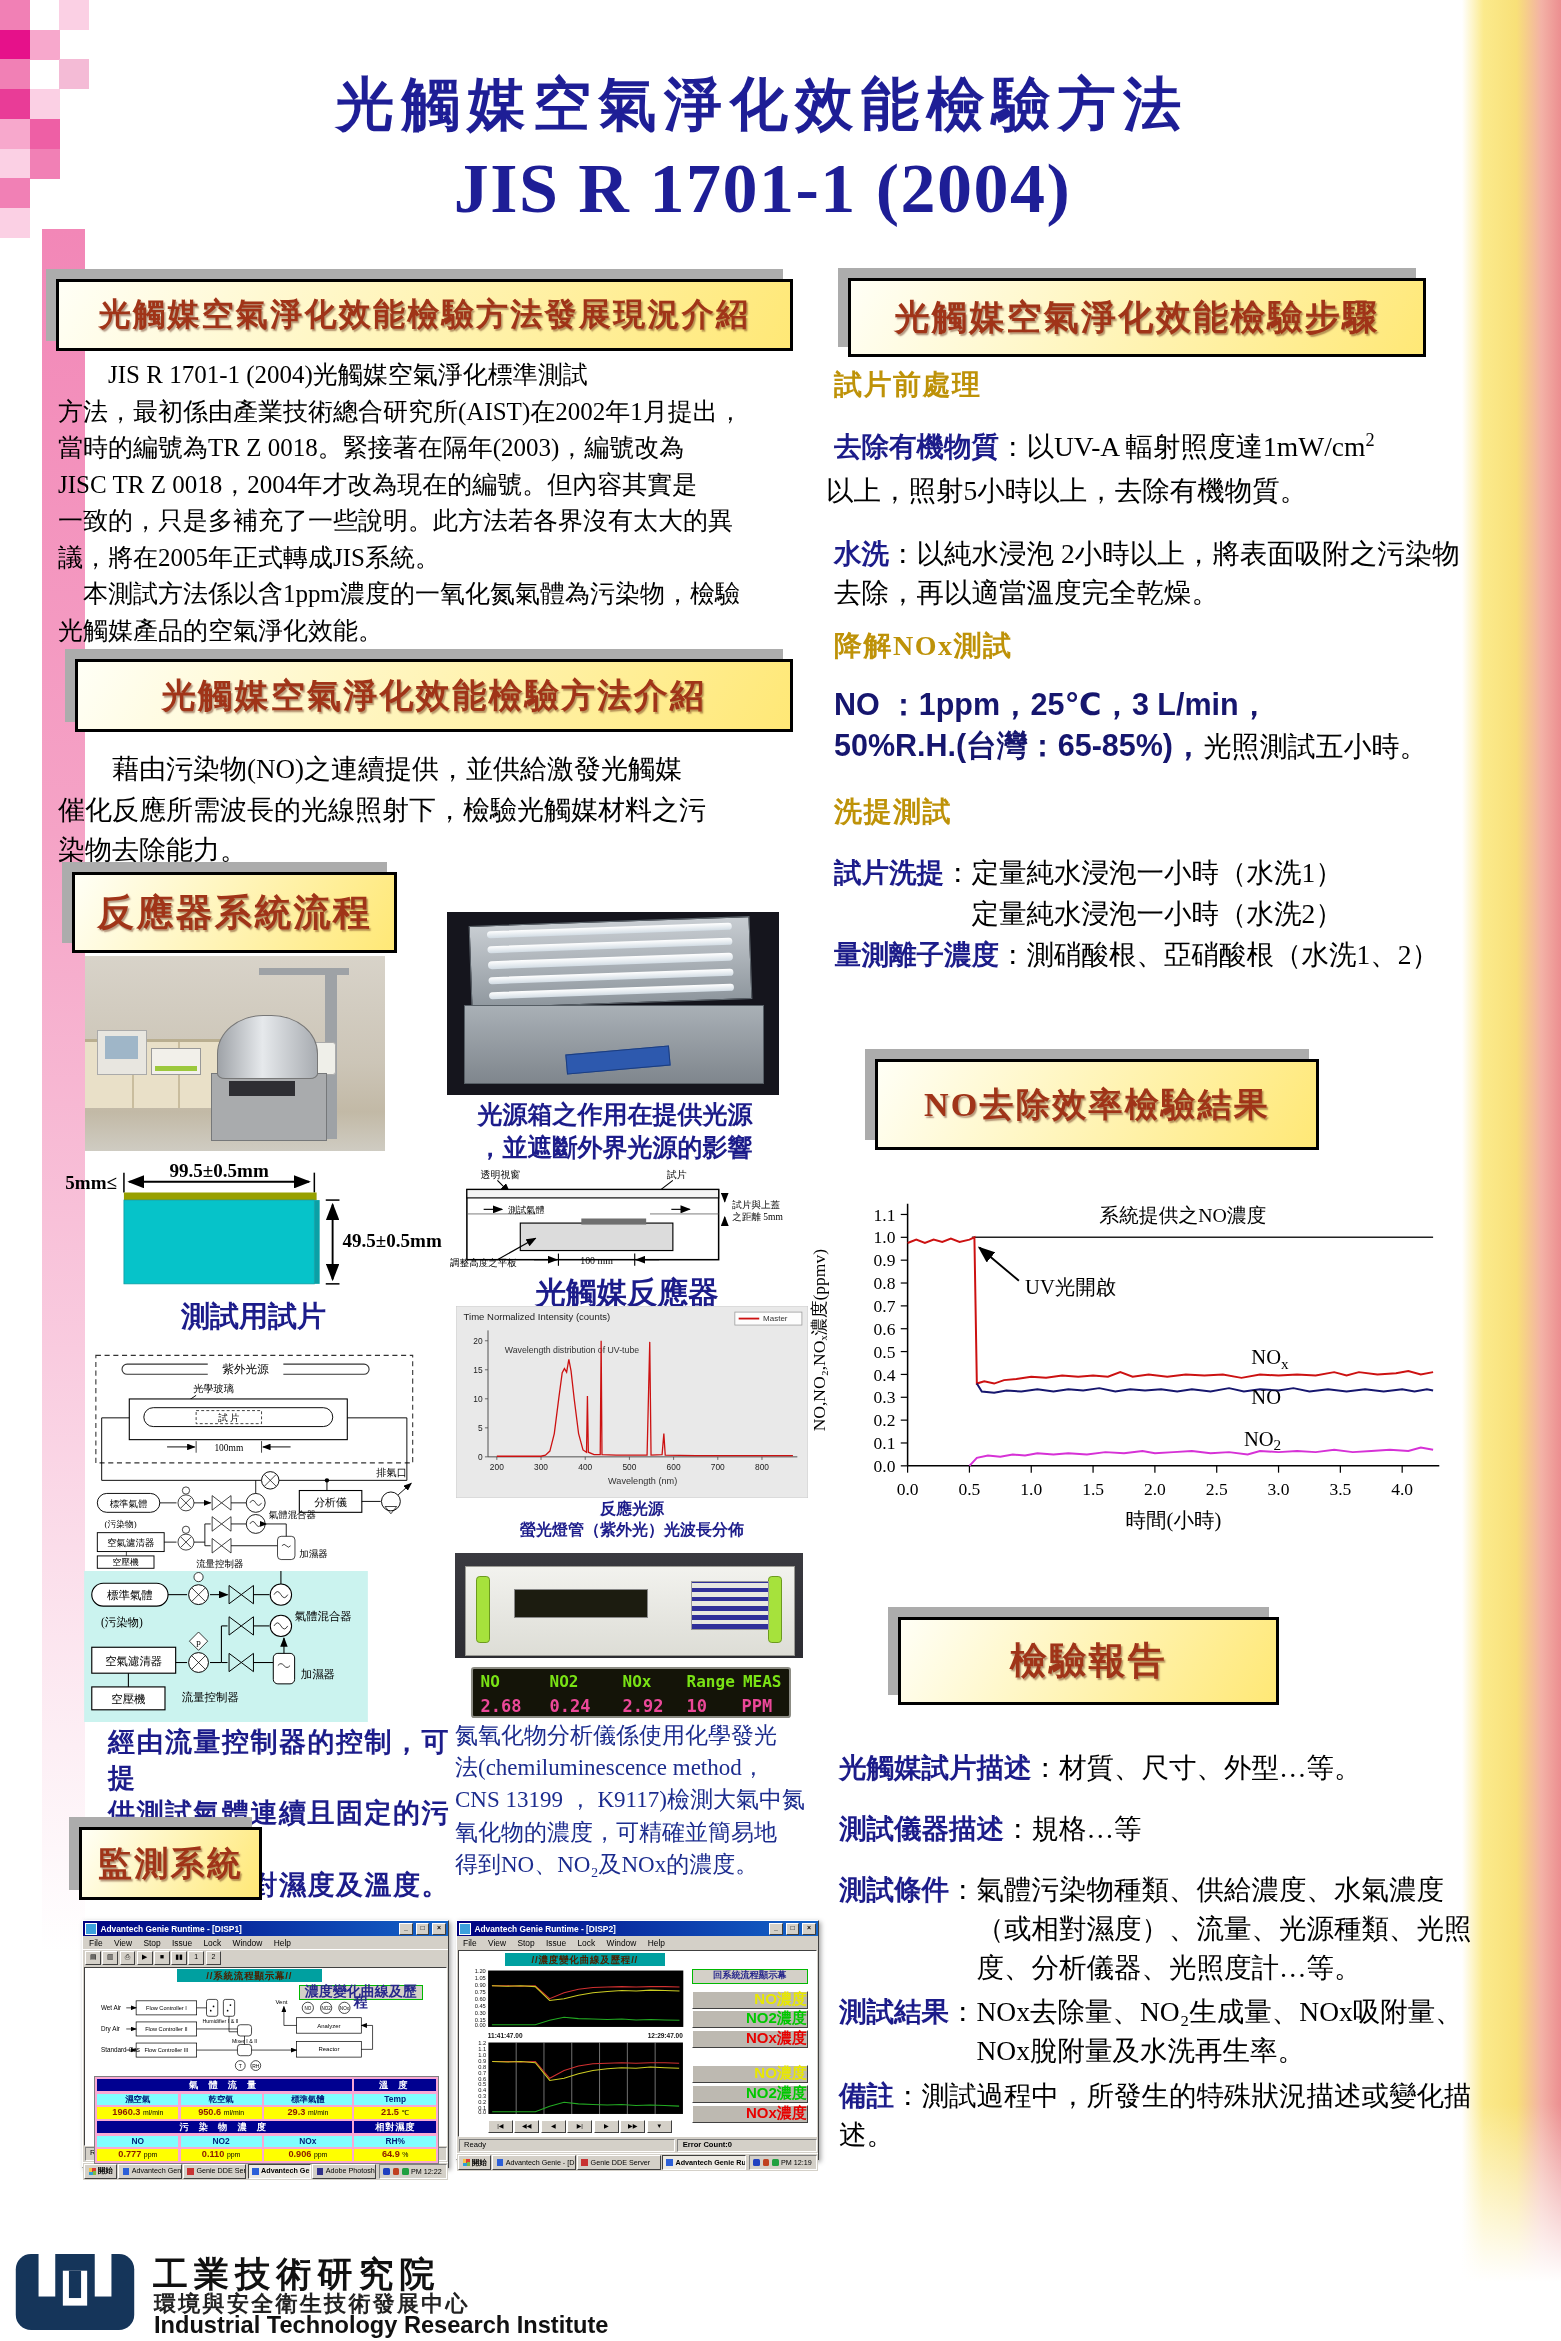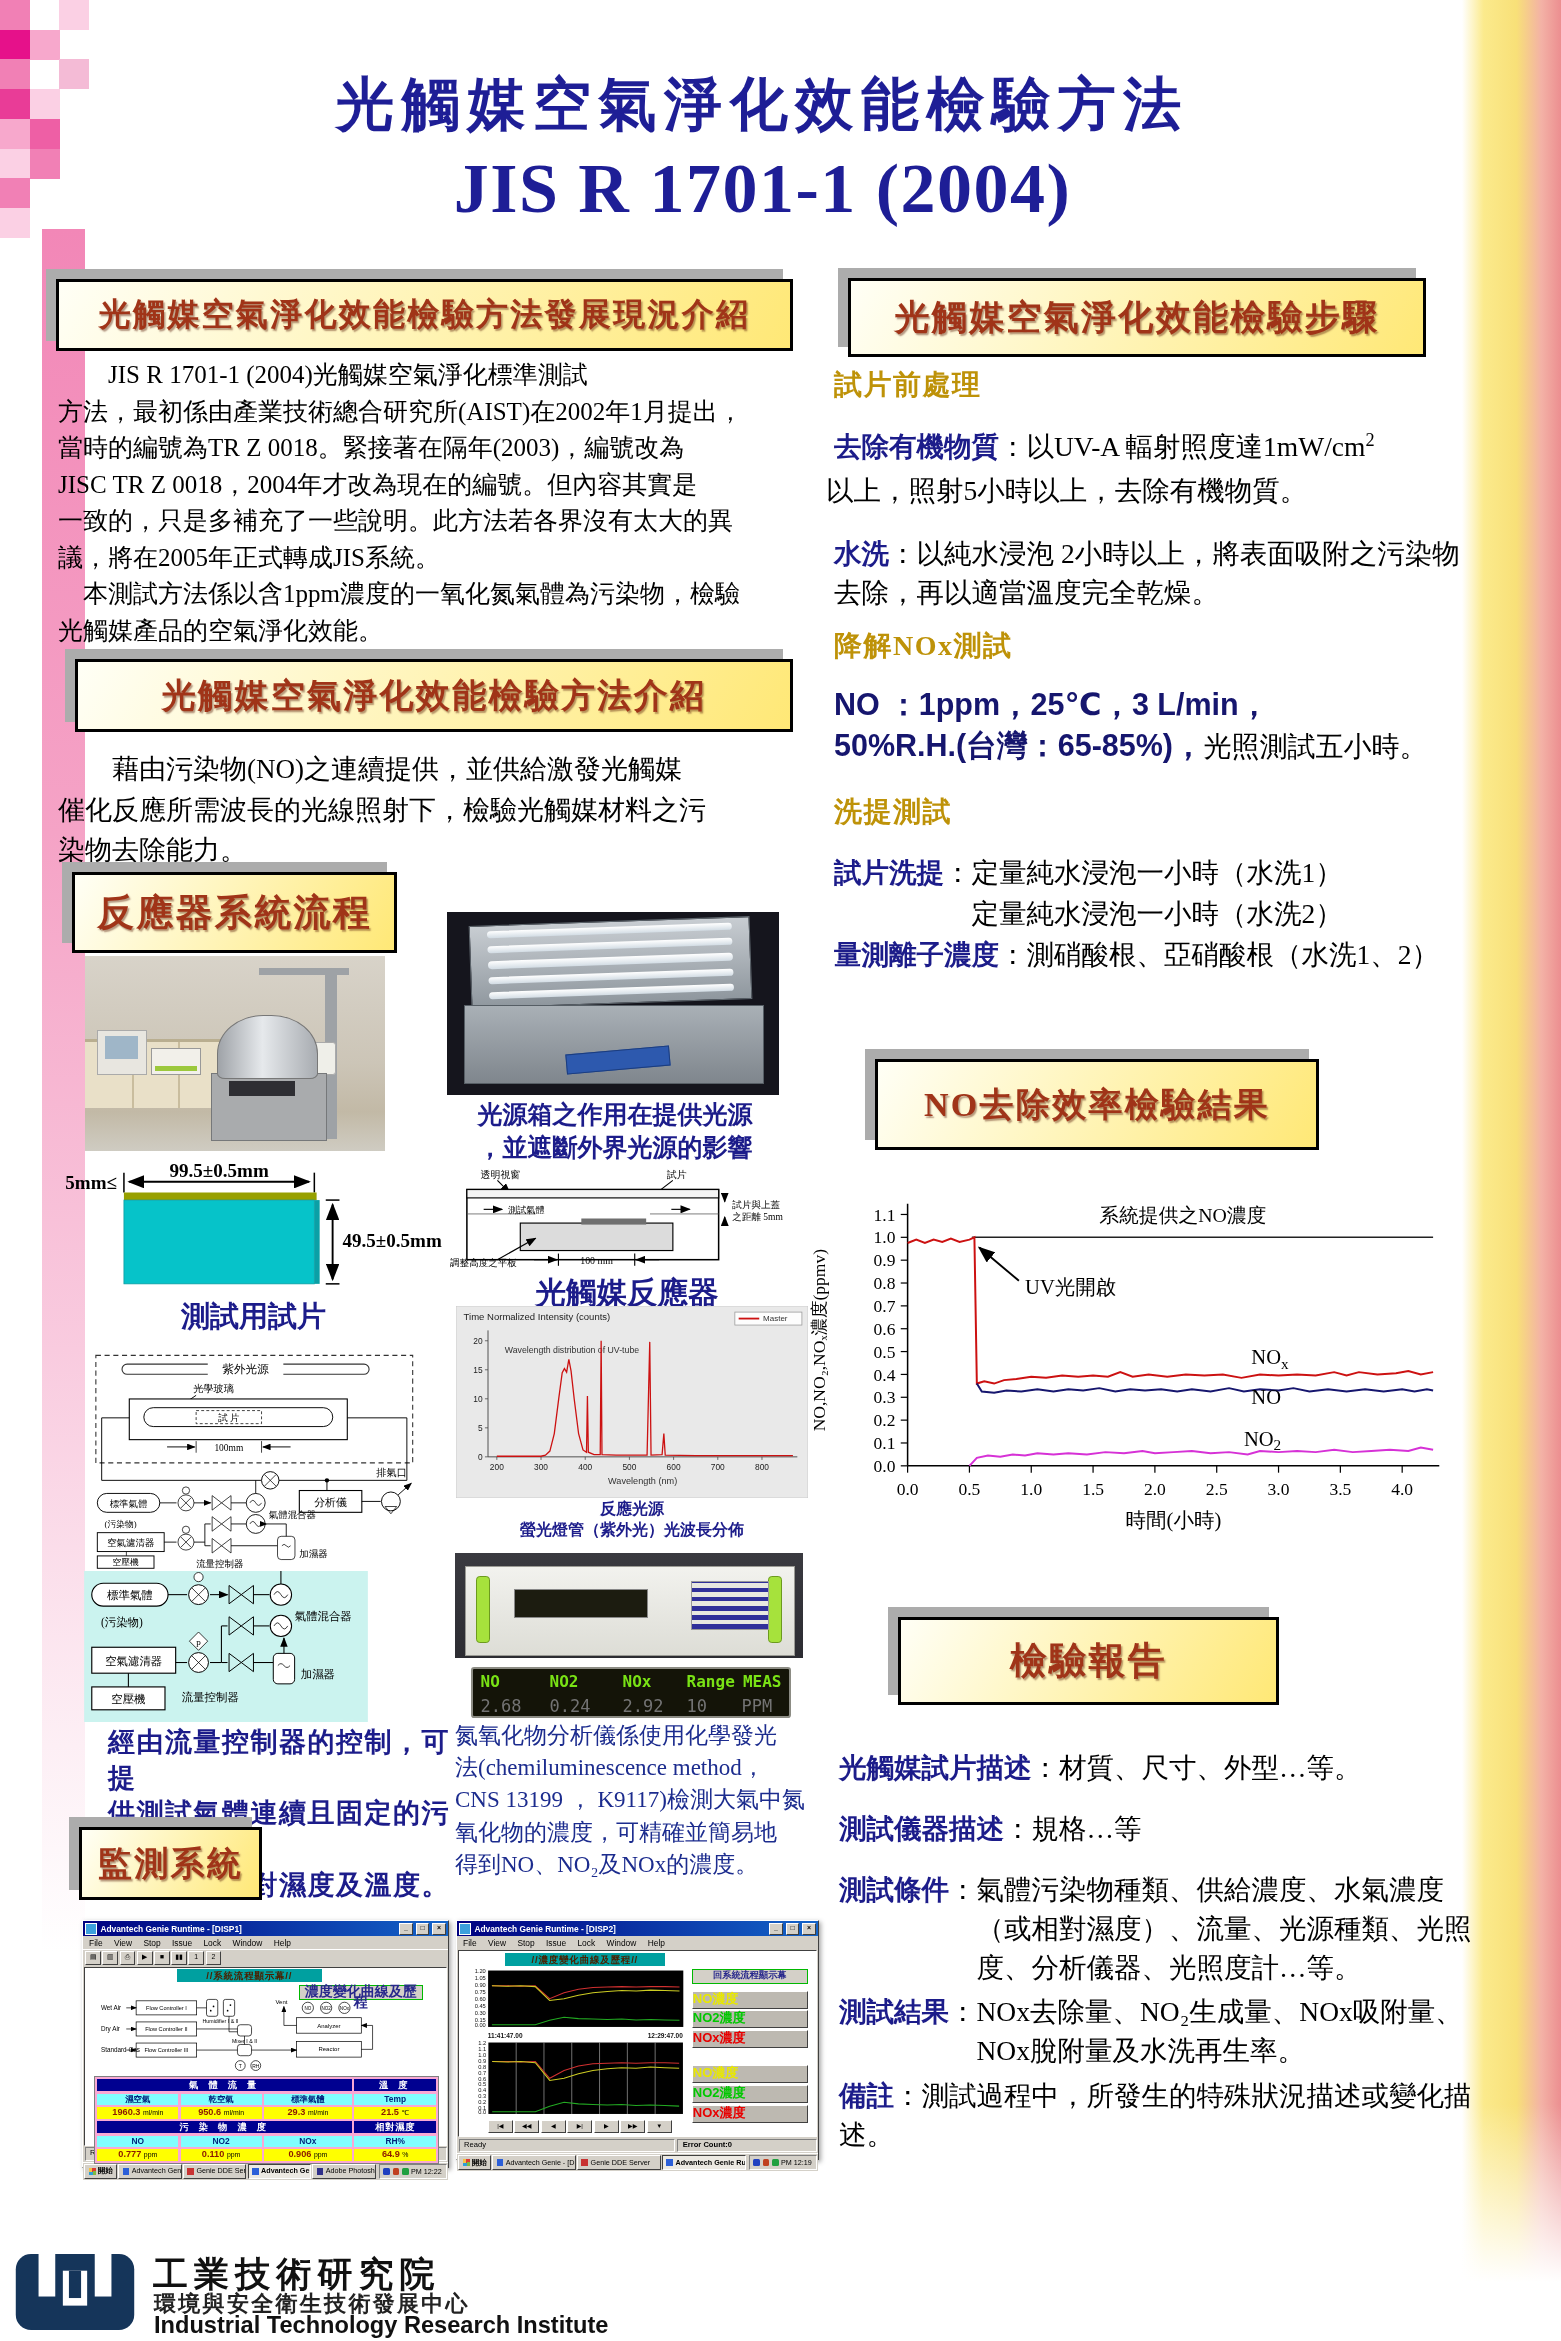--- a/index.html
+++ b/index.html
@@ -64,21 +64,21 @@
       border:1.5px solid #9A9A94;}
   .an-photo .hdl{position:absolute;top:22%;width:3.5%;height:62%;background:#A6E23C;border-radius:3.8px;border:0.8px solid #6C9A1E;}
   .an-photo .disp{position:absolute;left:17%;top:34%;width:38%;height:26%;background:#1C1C10;border:1.5px solid #888;}
   .an-photo .keys{position:absolute;right:10%;top:28%;width:22%;height:44%;
       background:repeating-linear-gradient(0deg,#30309A 0 4.6px,#E8E8E0 4.6px 9.2px);outline:1.5px solid #999;}
   .vfd{position:absolute;background:#141408;border:2.3px solid #8C8C84;border-radius:3.1px;
       font-family:"DejaVu Sans Mono",monospace;}
   .vfd .row{display:flex;padding:3.1px 7.6px 1.5px 7.6px;}
   .vfd .row span{display:inline-block;}
   .vfd .hrow span{color:#79E215;font-size:16px;font-weight:bold;}
-  .vfd .vrow span{color:#737373;font-size:17px;font-weight:normal;}
+  .vfd .vrow span{color:#ec4899;font-size:17px;font-weight:bold;}
   .c1{width:69px;} .c2{width:73px;} .c3{width:64px;} .c4{width:55px;} .c5{width:46px;text-align:right;flex:1;}
   
   .win{position:absolute;background:#D4D0C8;border:1.5px solid;border-color:#FFFFFF #404040 #404040 #FFFFFF;
       box-shadow:2.3px 2.3px 4.6px rgba(0,0,0,.35);font-family:"Liberation Sans","DejaVu Sans",sans-serif;font-size:8.4px;}
   .titlebar{height:15.3px;background:linear-gradient(90deg,#000080,#1464C8);color:#fff;display:flex;align-items:center;
       gap:3.1px;padding:0 2.3px;font-size:8.4px;font-weight:bold;}
   .ticon{width:10px;height:10px;background:#3CA0DC;border:0.8px solid #fff;flex:0 0 auto;}
   .tspacer{flex:1;}
   .tbtn{width:11.4px;height:10px;background:#D4D0C8;border:0.8px solid;border-color:#fff #404040 #404040 #fff;
       color:#000;font-size:6.9px;line-height:8.4px;text-align:center;font-weight:bold;flex:0 0 auto;}
@@ -106,21 +106,21 @@
   .dot{width:6.9px;height:6.9px;border-radius:1.5px;flex:0 0 auto;}
   .grid{position:absolute;display:grid;grid-template-columns:81px 81px 88px 82px;gap:2.3px;background:#f9a8d4;
       padding:2.3px;border:0.8px solid #808080;}
   .gcell{background:#80FFFF;color:#00247E;font-weight:bold;text-align:center;font-size:8.4px;line-height:11.4px;}
   .ghead{background:#000090;color:#fff;font-weight:bold;text-align:center;font-size:9.2px;letter-spacing:3.8px;line-height:12.2px;}
   .gval{background:#FFFF00;text-align:center;font-size:9.2px;line-height:11.4px;color:#000;}
   .gval b{color:#8B1A00;}
   .gval i{font-style:normal;font-size:6.9px;}
   .span3{grid-column:span 3;}
   .legend-btn{position:absolute;width:114px;height:16px;background:#BDB9B1;border:1.5px solid;
-      border-color:#fff #404040 #404040 #fff;text-align:left;font-weight:bold;font-size:13px;line-height:13px;}
+      border-color:#fff #404040 #404040 #fff;text-align:right;font-weight:bold;font-size:15px;line-height:13px;}
   .leg-y{color:#E8E800;} .leg-g{color:#00C800;} .leg-r{color:#E80000;}
   .vcr{position:absolute;display:flex;gap:1.5px;}
   .vcr span{width:23px;height:11.4px;background:#D4D0C8;border:0.8px solid;border-color:#fff #404040 #404040 #fff;
       font-size:6.1px;text-align:center;line-height:10.7px;}
   .timerow{position:absolute;display:flex;justify-content:space-between;font-size:6.5px;font-weight:bold;color:#111;}
   
   svg text{font-family:"Liberation Serif","DejaVu Serif",serif;}
   svg .sans{font-family:"Liberation Sans","DejaVu Sans",sans-serif;}
   
   .footer-cn1{position:absolute;font-size:35px;font-weight:bold;letter-spacing:6.1px;color:#111;}

